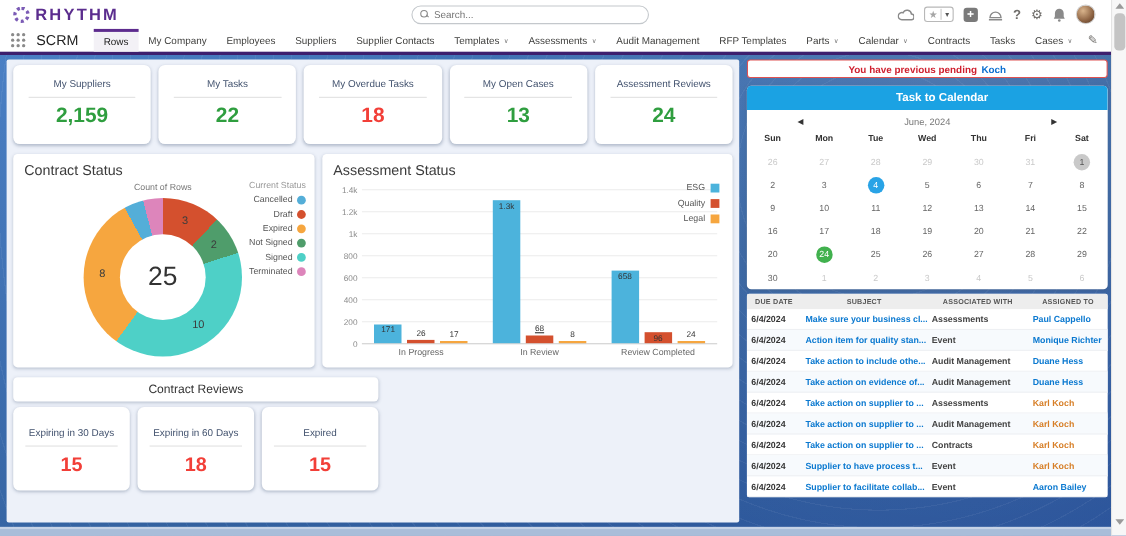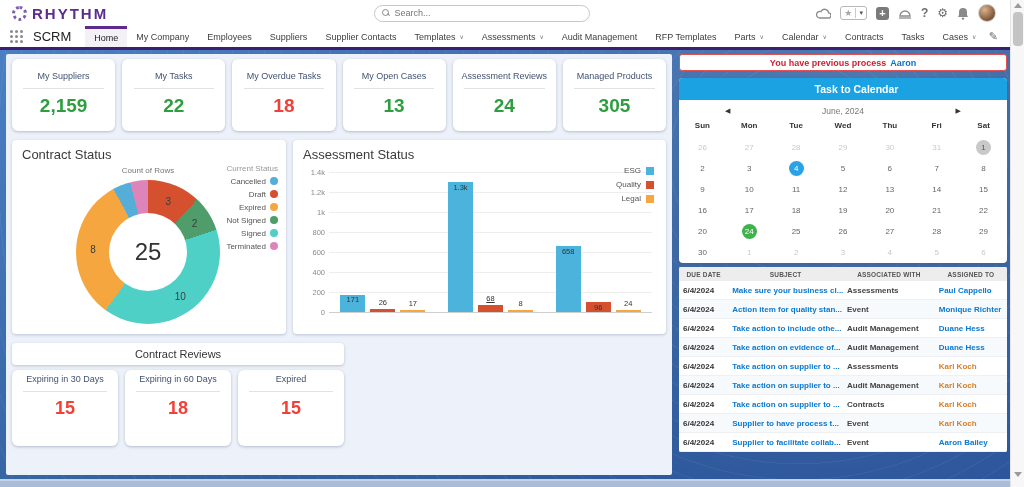--- a/index.html
+++ b/index.html
@@ -62,21 +62,21 @@
   .card { background:#fff; border-radius:4px; box-shadow:0 1px 3px rgba(70,90,120,.3); }
   .chart-title { font-size:13px; color:#3b3b3b; padding:7px 0 0 10px; }
 
   .donut-card { width:274px; height:194px; position:relative; }
   .donut-sub { position:absolute; top:26px; left:68px; width:136px; text-align:center; font-size:8px; color:#777; }
   .donut { position:absolute; left:64px; top:40px; width:144px; height:144px; border-radius:50%; cursor:pointer; }
   .donut-hole { position:absolute; left:33px; top:33px; width:78px; height:78px; background:#fff; border-radius:50%; display:flex; align-items:center; justify-content:center; font-size:24px; color:#333; }
   .slice-label { position:absolute; font-size:10px; color:#3c3c3c; transform:translate(-50%,-50%); }
   .donut-legend { position:absolute; right:8px; top:24px; text-align:right; }
   .dl-title { font-size:8px; color:#999; margin-bottom:4px; }
-  .dl-item { display:flex; justify-content:flex-end; gap:4px; margin-bottom:4px; cursor:pointer; }
+  .dl-item { display:flex; align-items:center; justify-content:flex-end; gap:4px; margin-bottom:4px; cursor:pointer; }
   .dl-item span { font-size:8px; color:#555; }
   .dl-swatch { width:8px; height:8px; border-radius:50%; }
 
   .bar-card { flex:1; height:194px; position:relative; }
   .bar-plot { position:absolute; left:36px; top:32px; right:14px; height:140px; }
   .grid-line { position:absolute; left:0; right:0; height:1px; background:#ededed; }
   .grid-line.axis { background:#cfcfcf; }
   .ytick { position:absolute; left:-32px; width:28px; text-align:right; font-size:7.5px; color:#8a8a8a; }
   .bar-groups { position:absolute; inset:0; display:flex; }
   .bar-group { flex:1; display:flex; align-items:flex-end; justify-content:center; gap:5px; height:100%; position:relative; }
@@ -86,21 +86,21 @@
   .xlabels { position:absolute; left:36px; right:14px; top:176px; display:flex; }
   .xlabels div { flex:1; text-align:center; font-size:8px; color:#666; }
   .bar-legend { position:absolute; right:12px; top:26px; }
   .bl-item { display:flex; align-items:center; justify-content:flex-end; gap:5px; margin-bottom:5px; cursor:pointer; }
   .bl-item span { font-size:8px; color:#555; }
   .bl-swatch { width:8px; height:8px; }
 
   
   .reviews-title-card { width:332px; height:22px; margin-top:9px; display:flex; align-items:center; justify-content:center; font-size:11px; color:#333; }
   .review-cards { display:flex; gap:7px; margin-top:5px; width:332px; }
-  .review-card { flex:1; height:76px; background:#fff; border-radius:6px; box-shadow:0 1px 3px rgba(70,90,120,.35); text-align:center; padding-top:4px; cursor:pointer; }
+  .review-card { flex:1; height:76px; background:#fff; border-radius:6px; box-shadow:0 1px 3px rgba(70,90,120,.35); text-align:center; padding-top:18px; cursor:pointer; }
   .review-label { font-size:9px; color:#42526e; }
   .review-div { width:80%; margin:7px auto 6px; border-top:1px solid #e2e2e2; }
   .review-value { font-size:18px; font-weight:bold; color:#f23f38; }
 
   
   .banner { height:17px; background:#fff; border:1px solid #e05252; border-radius:3px; display:flex; align-items:center; justify-content:center; gap:4px; }
   .banner b { font-size:9px; color:#cf1f2e; font-weight:bold; }
   .banner a { font-size:9px; color:#0b6fd0; font-weight:bold; text-decoration:none; cursor:pointer; }
 
   .cal-card { margin-top:7px; background:#fff; border-radius:4px; overflow:hidden; }
@@ -182,21 +182,21 @@
         <i></i>
         <i></i>
         <i></i>
         <i></i>
         <i></i>
         <i></i>
       </span>
     <span class="appname">SCRM</span>
     <div class="nav-tabs" id="nav-tabs">
         <div class="tab active">
-          <span>Home</span>
+          <span>Rows</span>
         </div>
         <div class="tab">
           <span>My Company</span>
         </div>
         <div class="tab">
           <span>Employees</span>
         </div>
         <div class="tab">
           <span>Suppliers</span>
         </div>
@@ -261,25 +261,20 @@
           </div>
           <div class="kpi-card">
             <div class="kpi-label">My Open Cases</div>
             <div class="kpi-div"></div>
             <div class="kpi-value val-green">13</div>
           </div>
           <div class="kpi-card">
             <div class="kpi-label">Assessment Reviews</div>
             <div class="kpi-div"></div>
             <div class="kpi-value val-green">24</div>
-          </div>
-          <div class="kpi-card">
-            <div class="kpi-label">Managed Products</div>
-            <div class="kpi-div"></div>
-            <div class="kpi-value val-green">305</div>
           </div>
         </div>
 
       <div class="charts-row">
         <div class="card donut-card">
           <div class="chart-title">Contract Status</div>
           <div class="donut-sub">Count of Rows</div>
           <div class="donut" id="donut" style="background: conic-gradient(rgb(212, 80, 46) 0deg, rgb(212, 80, 46) 43.2deg, rgb(79, 157, 107) 43.2deg, rgb(79, 157, 107) 72deg, rgb(78, 208, 199) 72deg, rgb(78, 208, 199) 216deg, rgb(246, 166, 63) 216deg, rgb(246, 166, 63) 331.2deg, rgb(84, 174, 216) 331.2deg, rgb(84, 174, 216) 345.6deg, rgb(221, 133, 187) 345.6deg, rgb(221, 133, 187) 360deg);">
             <div class="donut-hole">25</div>
           <span class="slice-label" style="left: 92.2469px; top: 20.8623px;">3</span>
@@ -375,20 +370,25 @@
                     <div class="bar-rect" style="height: 9.6px; background: rgb(212, 80, 46);"></div>
                     <span class="bar-lbl" style="bottom: 0.0999999px;">96</span>
                   </div>
                   <div class="bar-col">
                     <div class="bar-rect" style="height: 2.4px; background: rgb(246, 166, 63);"></div>
                     <span class="bar-lbl" style="bottom: 4.4px;">24</span>
                   </div>
                 </div>
               </div>
             </div>
+          <div class="xlabels" id="bar-xlabels">
+              <div>In Progress</div>
+              <div>In Review</div>
+              <div>Review Completed</div>
+            </div>
           <div class="bar-legend" id="bar-legend">
               <div class="bl-item">
                 <span>ESG</span>
                 <span class="bl-swatch" style="background: rgb(76, 179, 220);"></span>
               </div>
               <div class="bl-item">
                 <span>Quality</span>
                 <span class="bl-swatch" style="background: rgb(212, 80, 46);"></span>
               </div>
               <div class="bl-item">
@@ -414,22 +414,22 @@
           <div class="review-card">
             <div class="review-label">Expired</div>
             <div class="review-div"></div>
             <div class="review-value">15</div>
           </div>
         </div>
     </div>
 
     <div class="right-panel">
       <div class="banner">
-        <b>You have previous process</b>
-        <a>Aaron</a>
+        <b>You have previous pending</b>
+        <a>Koch</a>
       </div>
 
       <div class="card cal-card">
         <div class="cal-header">Task to Calendar</div>
         <div class="cal-month-row">
           <span class="cal-arrow">◀</span>
           <span class="cal-month">June, 2024</span>
           <span class="cal-arrow">▶</span>
         </div>
         <div class="cal-dow" id="cal-dow">

